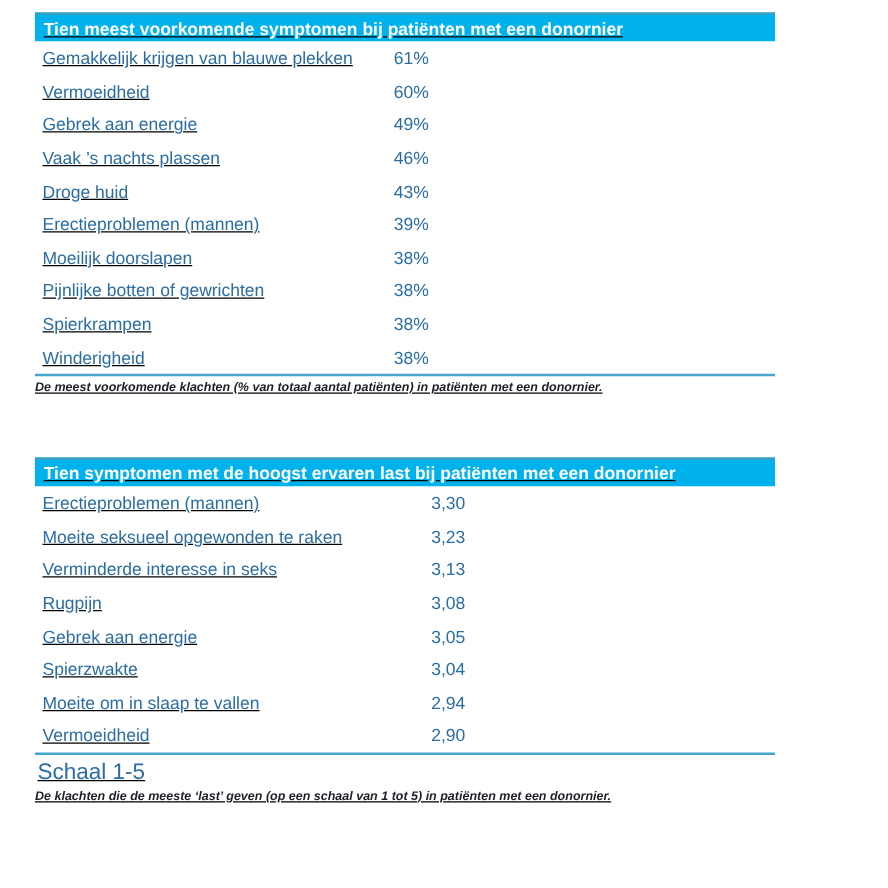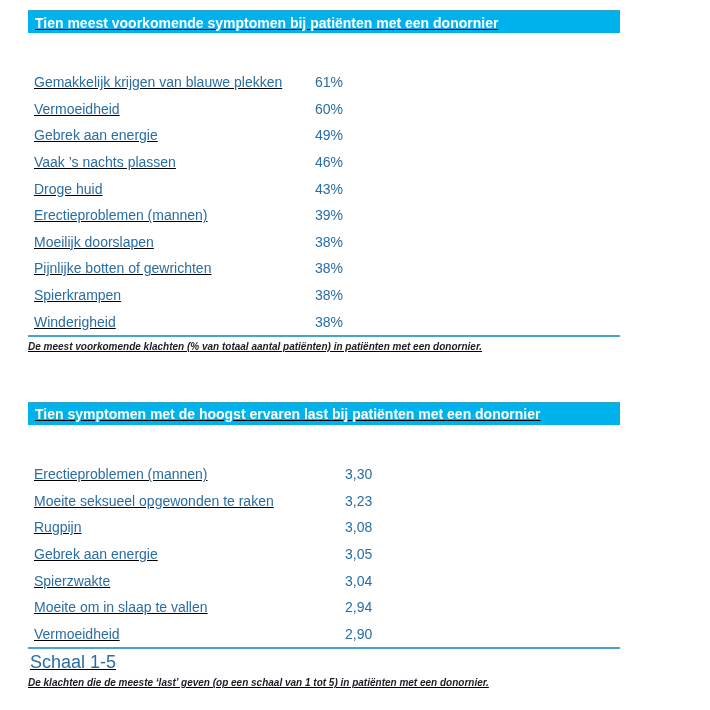--- a/index.html
+++ b/index.html
@@ -39,21 +39,20 @@
     border-top: 2px solid var(--header-border);
     color: var(--header-text);
     font-size: 14px;
     font-weight: bold;
     display: flex;
     align-items: center;
     padding-left: 7px;
   }
   .rows {
     width: 100%;
-    margin-top: 36px;
   }
   .row {
     position: relative;
     height: 26.6px;
     display: flex;
     align-items: center;
     padding-left: 6px;
     color: var(--row-text);
     font-size: 14px;
   }
@@ -147,20 +146,24 @@
 
     <div class="row">
           <span class="label">Erectieproblemen (mannen)</span>
           <span class="value">3,30</span>
         </div>
         <div class="row">
           <span class="label">Moeite seksueel opgewonden te raken</span>
           <span class="value">3,23</span>
         </div>
         <div class="row">
+          <span class="label">Verminderde interesse in seks</span>
+          <span class="value">3,13</span>
+        </div>
+        <div class="row">
           <span class="label">Rugpijn</span>
           <span class="value">3,08</span>
         </div>
         <div class="row">
           <span class="label">Gebrek aan energie</span>
           <span class="value">3,05</span>
         </div>
         <div class="row">
           <span class="label">Spierzwakte</span>
           <span class="value">3,04</span>

